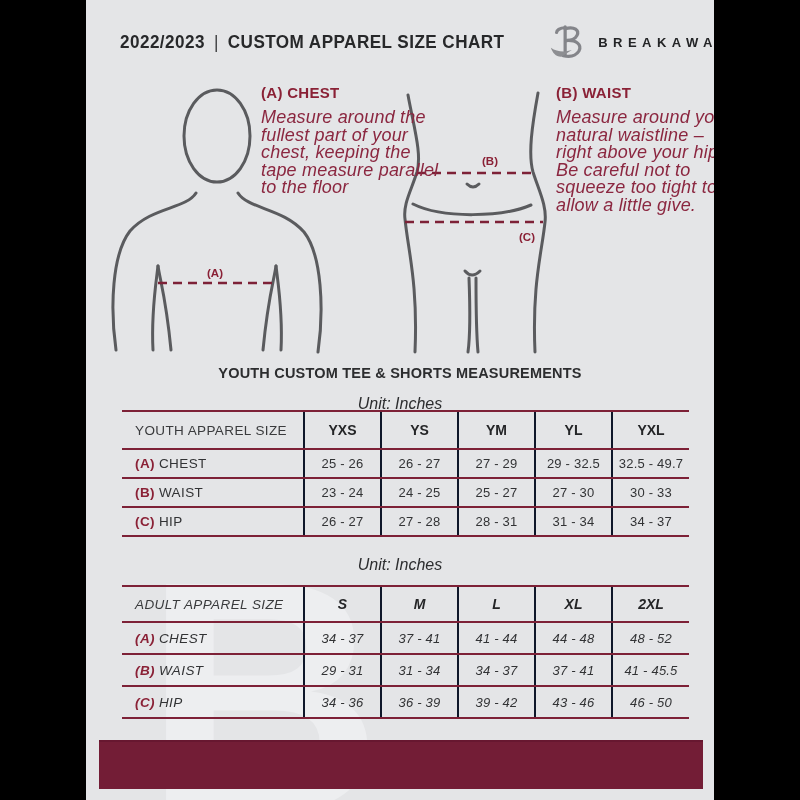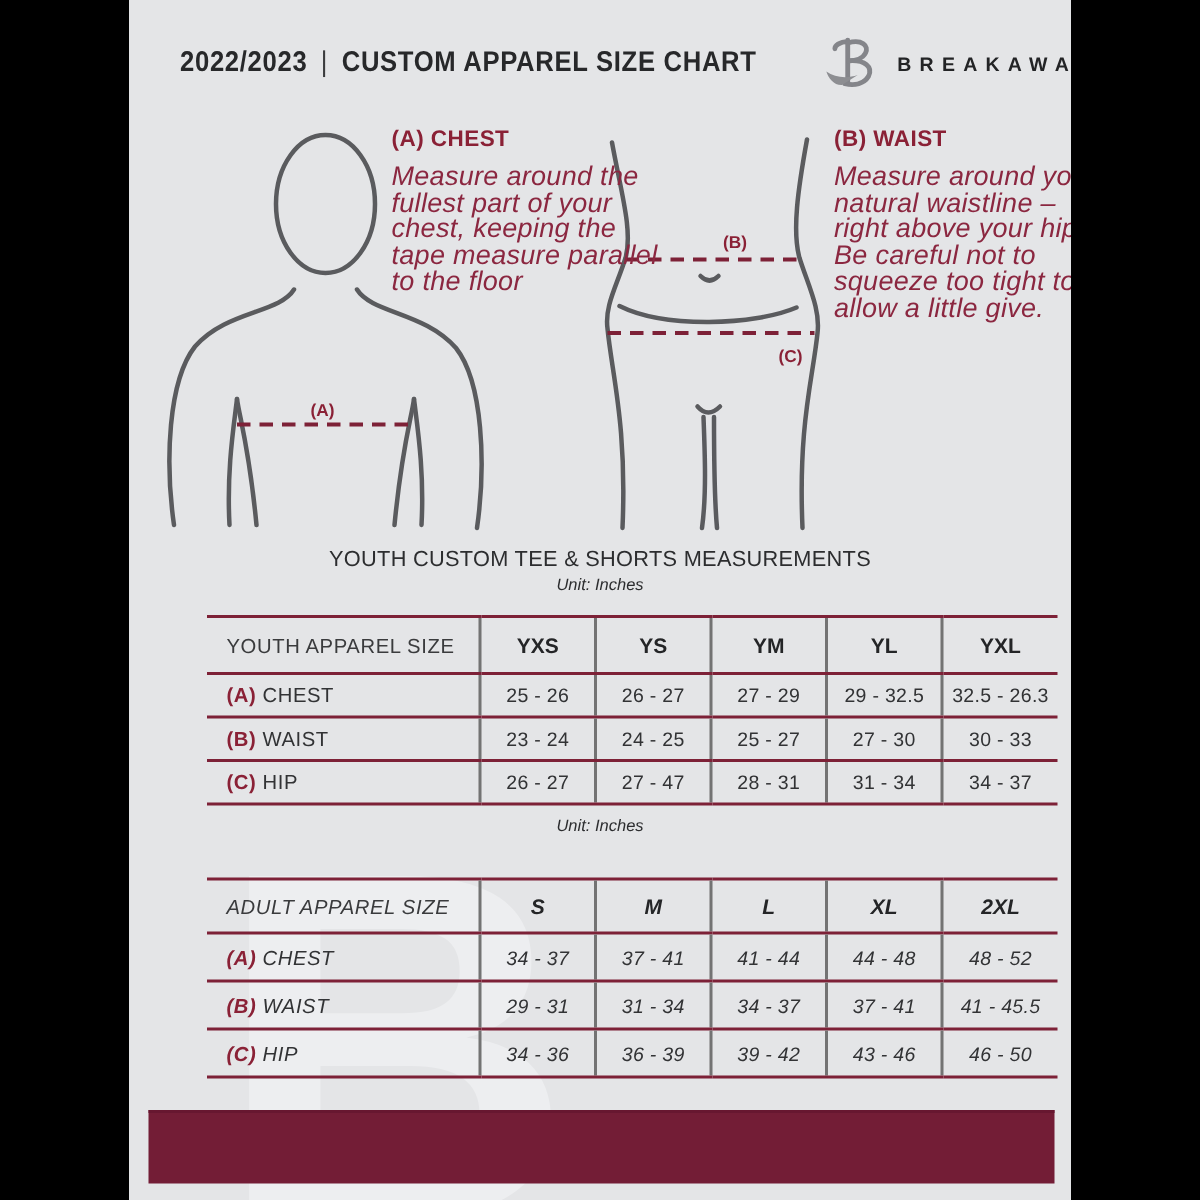--- a/index.html
+++ b/index.html
@@ -42,34 +42,34 @@
   .mblock-c{left:470px;top:220px;}
   .m-heading{font-size:15px;font-weight:bold;color:#8a2136;letter-spacing:.3px;}
   .m-body{
     margin-top:8px;font-size:18px;font-style:italic;color:#8b2740;
     line-height:17.5px;white-space:pre;letter-spacing:.2px;
   }
   
   .section-head{position:absolute;left:0;right:0;text-align:center;}
   .section-head.youth{top:365px;}
   .section-head.adult{top:542px;}
-  .sec-title{font-size:14.5px;font-weight:normal;color:#2c2d2f;letter-spacing:.2px;}
-  .sec-unit{font-size:11px;font-style:italic;color:#2c2d2f;margin-top:3px;}
-  .tblwrap{position:absolute;left:52px;width:567px;}
+  .sec-title{font-size:14.5px;font-weight:bold;color:#2c2d2f;letter-spacing:.2px;}
+  .sec-unit{font-size:16px;font-style:italic;color:#2c2d2f;margin-top:14px;}
+  .tblwrap{position:absolute;left:36px;width:567px;}
   .tblwrap.youth{top:410px;}
   .tblwrap.adult{top:585px;font-style:italic;}
   table.szt{border-collapse:collapse;width:567px;table-layout:fixed;}
   table.szt col.c0{width:182px;}
   table.szt col.cs{width:77px;}
   table.szt th,table.szt td{
     padding:0;border-bottom:2px solid #7d2137;background:transparent;
     color:#323335;font-weight:normal;
   }
   table.szt thead th{border-top:2px solid #7d2137;}
-  table.szt th + th, table.szt td + td{border-left:2px solid #737373;}
+  table.szt th + th, table.szt td + td{border-left:2px solid #0f172a;}
   table.szt .rowhead{text-align:left;padding-left:13px;font-size:13.5px;letter-spacing:.4px;color:#3a3b3d;}
   table.szt thead tr{height:38px;}
   table.szt.adult thead tr{height:36px;}
   table.szt tbody tr{height:29px;}
   table.szt.adult tbody tr{height:32px;}
   table.szt .size{font-weight:bold;font-size:14px;text-align:center;color:#242527;}
   table.szt td.val{font-size:13px;text-align:center;letter-spacing:.2px;}
   table.szt td.rowhead .pfx{font-weight:bold;color:#8a2136;}
   table.szt td.rowhead .lbl{color:#323335;margin-left:4px;}
   
@@ -171,34 +171,34 @@
           <th class="size">YXL</th>
         </tr>
       </thead>
       <tbody>
         <tr>
           <td class="rowhead"><span class="pfx">(A)</span><span class="lbl">CHEST</span></td>
           <td class="val">25 - 26</td>
           <td class="val">26 - 27</td>
           <td class="val">27 - 29</td>
           <td class="val">29 - 32.5</td>
-          <td class="val">32.5 - 26.3</td>
+          <td class="val">32.5 - 49.7</td>
         </tr>
         <tr>
           <td class="rowhead"><span class="pfx">(B)</span><span class="lbl">WAIST</span></td>
           <td class="val">23 - 24</td>
           <td class="val">24 - 25</td>
           <td class="val">25 - 27</td>
           <td class="val">27 - 30</td>
           <td class="val">30 - 33</td>
         </tr>
         <tr>
           <td class="rowhead"><span class="pfx">(C)</span><span class="lbl">HIP</span></td>
           <td class="val">26 - 27</td>
-          <td class="val">27 - 47</td>
+          <td class="val">27 - 28</td>
           <td class="val">28 - 31</td>
           <td class="val">31 - 34</td>
           <td class="val">34 - 37</td>
         </tr>
       </tbody>
     </table>
   </div>
 
   <div class="section-head adult">
     <div class="sec-unit">Unit: Inches</div>

